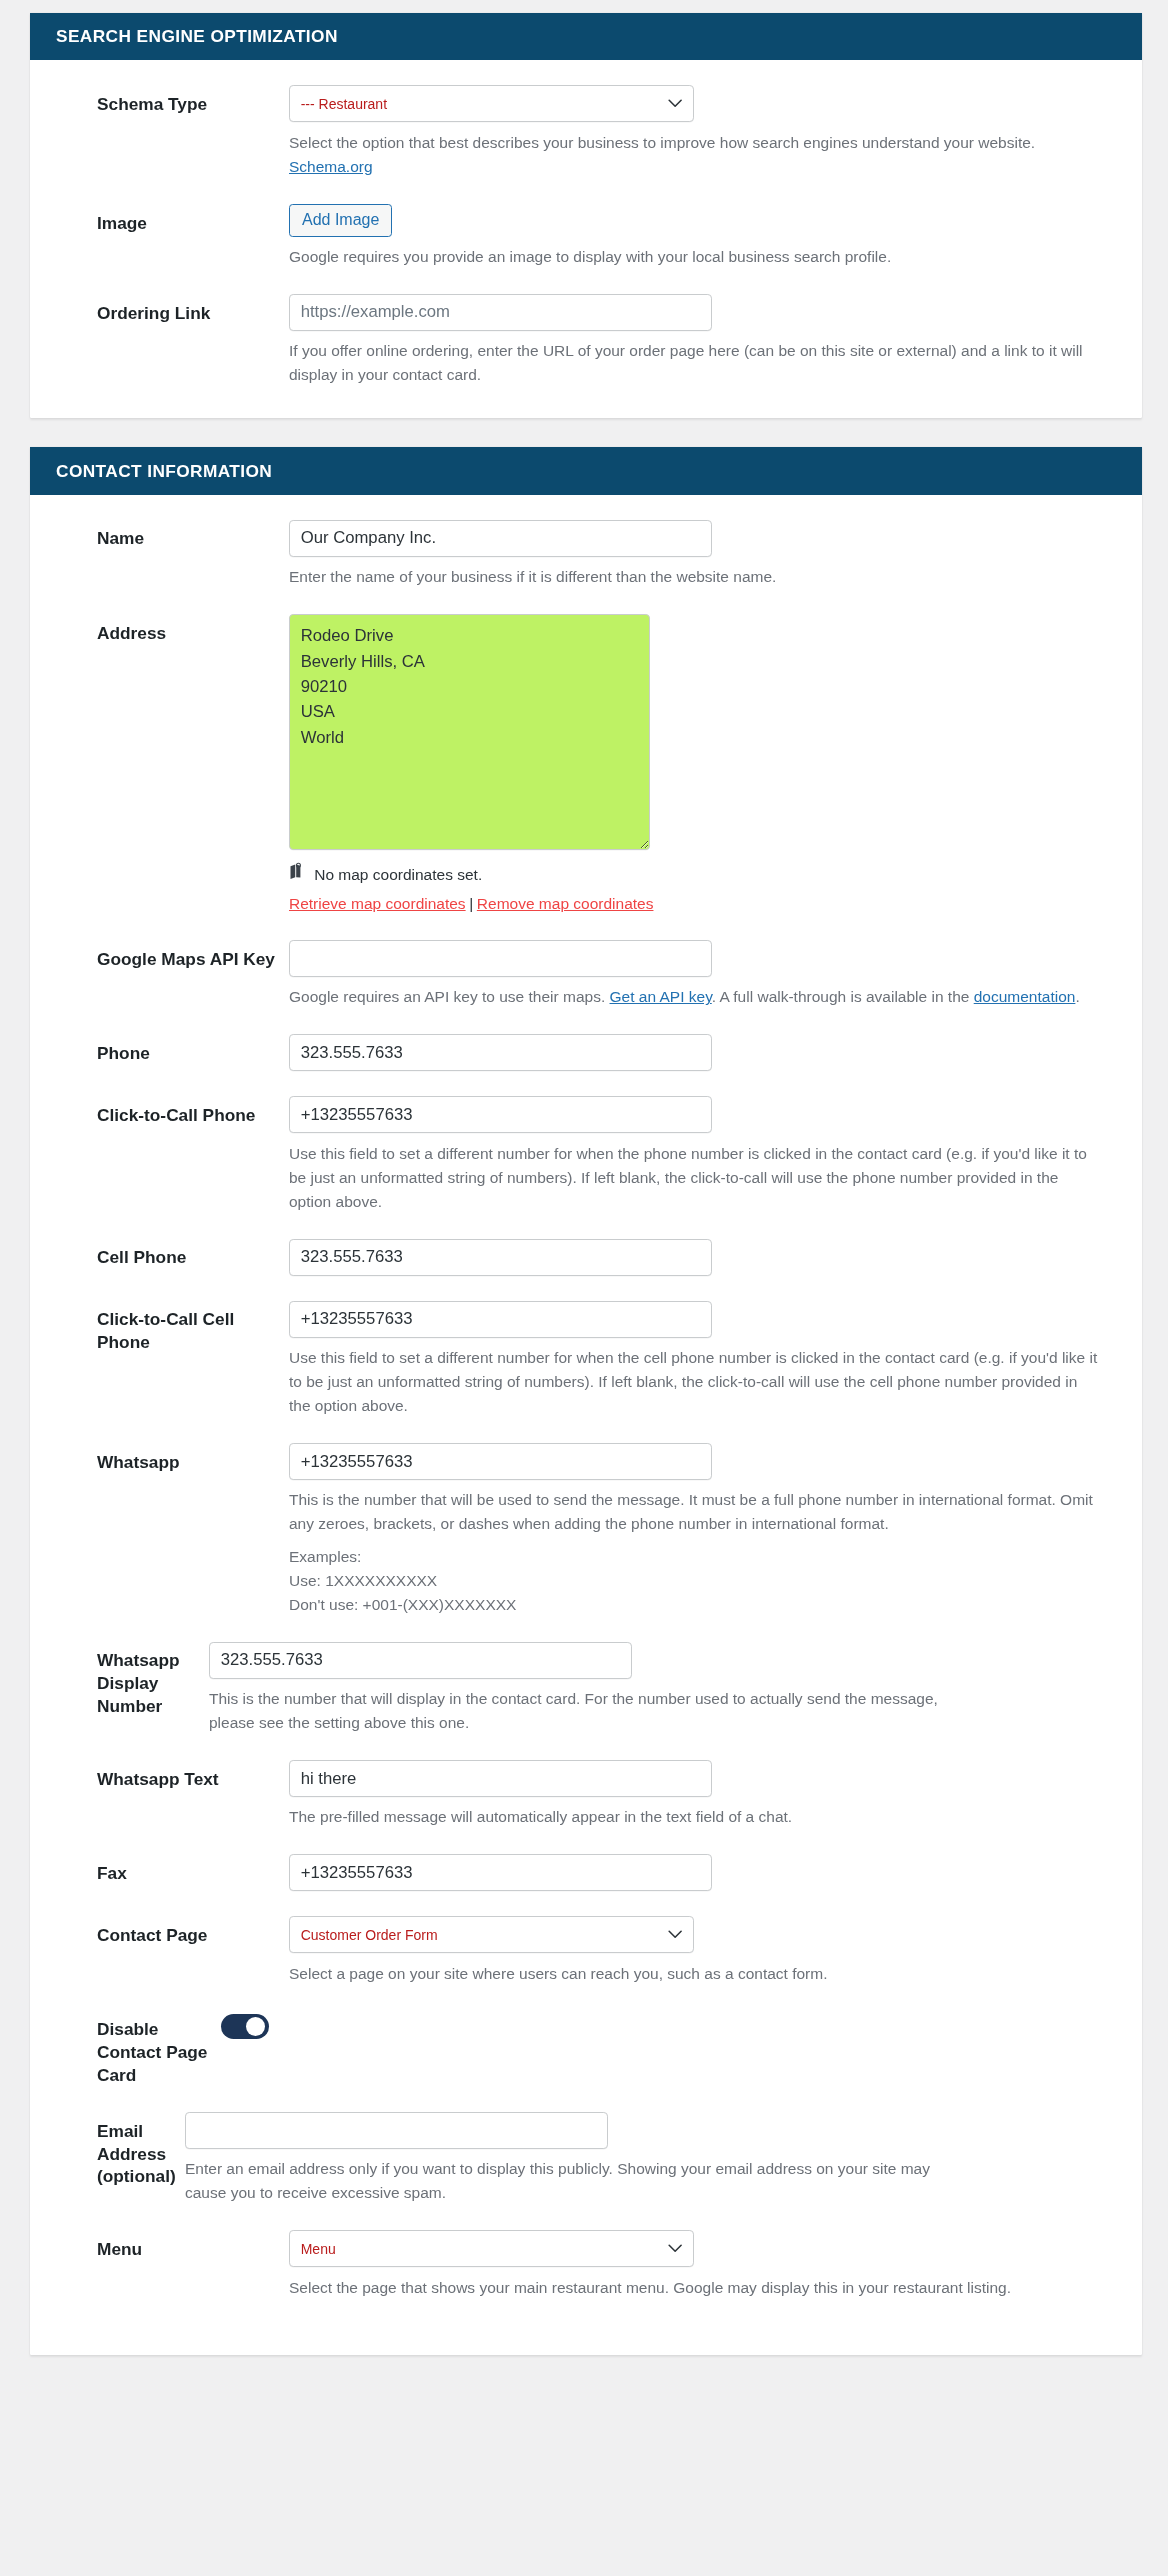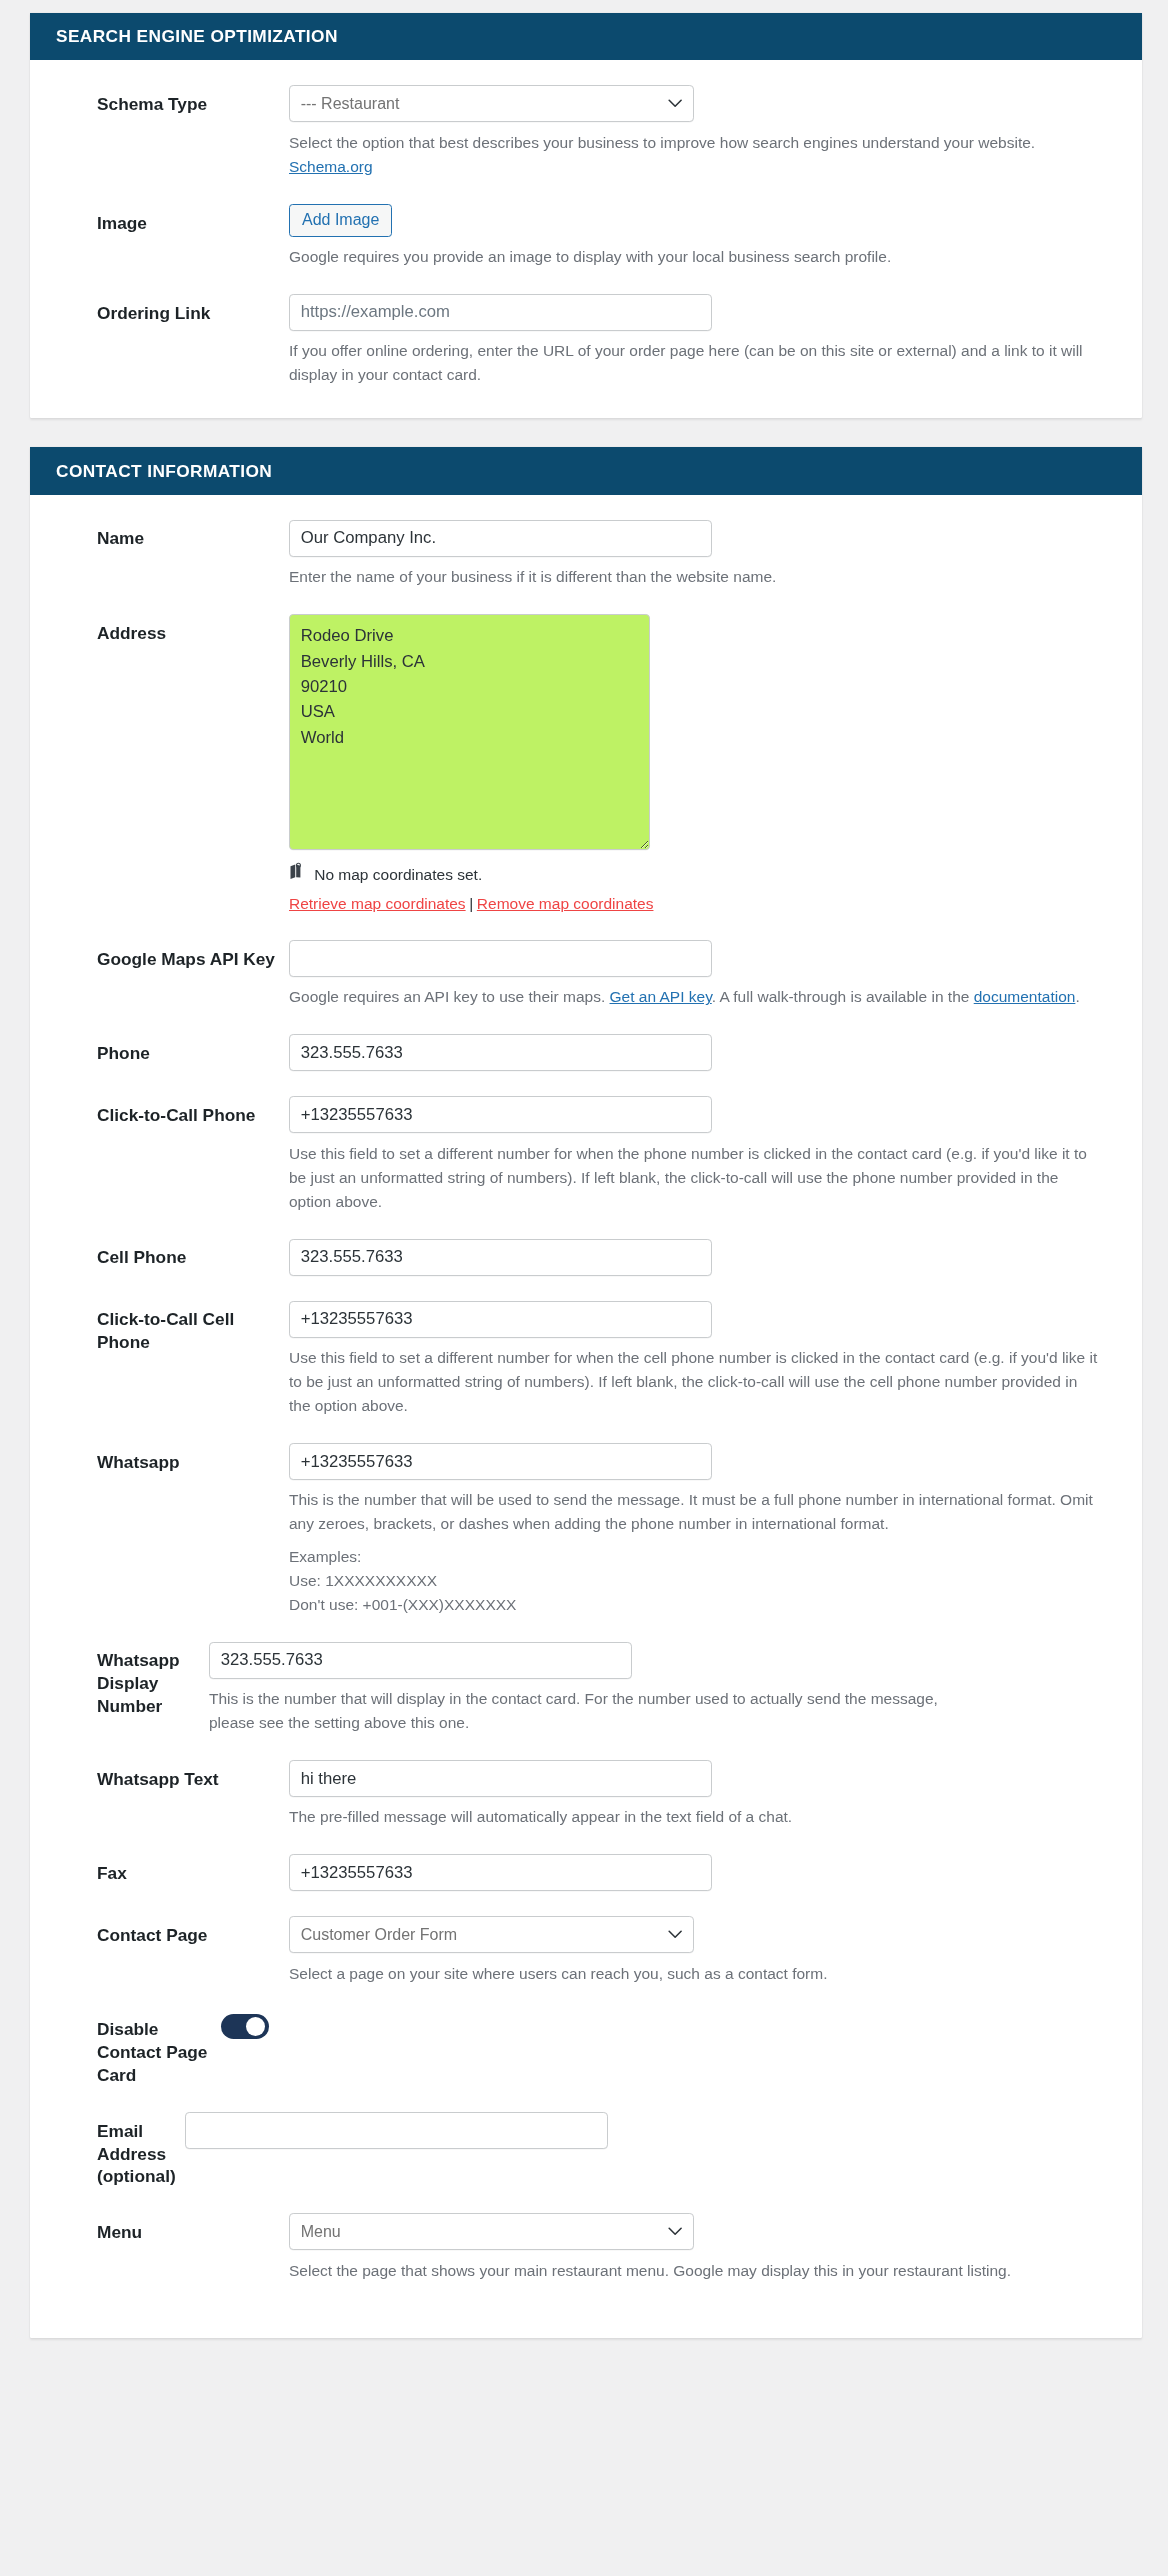--- a/index.html
+++ b/index.html
@@ -109,22 +109,22 @@
     height: 37px;
   }
   .sel-input {
     display: block;
     width: 100%;
     height: 37px;
     border: 1.2px solid #c9ccce;
     border-radius: 4.2px;
     background: #ffffff;
     font-family: inherit;
-    font-size: 16px;
-    color: #737373;
+    font-size: 14px;
+    color: #b91c1c;
     padding: 0 29px 0 10.7px;
     line-height: 35px;
     box-shadow: 0 0.6px 0 rgba(0,0,0,0.06);
     appearance: none;
     -webkit-appearance: none;
     outline: none;
     cursor: pointer;
   }
   .sel-caret {
     position: absolute;
@@ -384,20 +384,21 @@
           <div class="toggle">
             <span class="knob"></span>
           </div>
         </div>
       </div>
 
       <div class="field-row">
         <div class="field-label" style="max-width:155px">Email Address (optional)</div>
         <div class="field-control">
           <input class="txt-input" value="" style="">
+          <div class="help" style="max-width:775px">Enter an email address only if you want to display this publicly. Showing your email address on your site may cause you to receive excessive spam.</div>
         </div>
       </div>
 
       <div class="field-row">
         <div class="field-label">Menu</div>
         <div class="field-control">
           <div class="select-wrap">
             <input class="sel-input" readonly="" value="Menu" style="">
             <span class="sel-caret">
               <svg width="14.3" height="9" viewBox="0 0 24 15">

